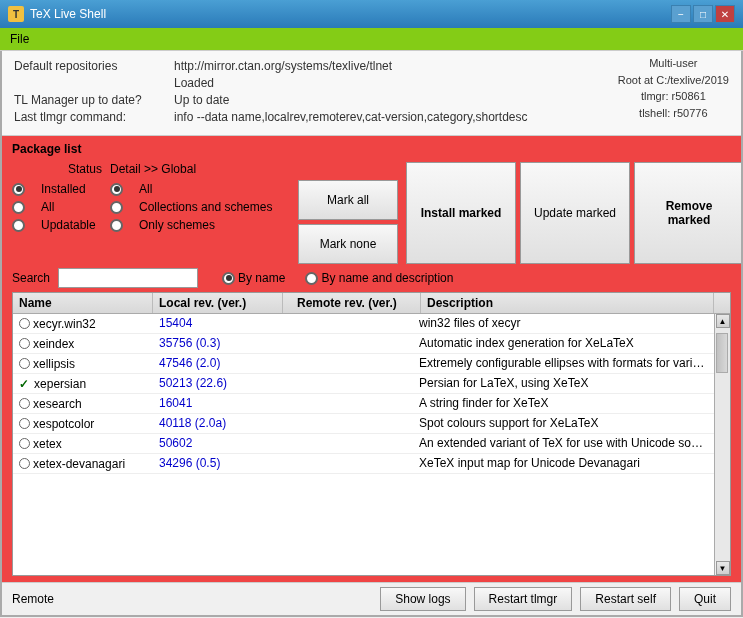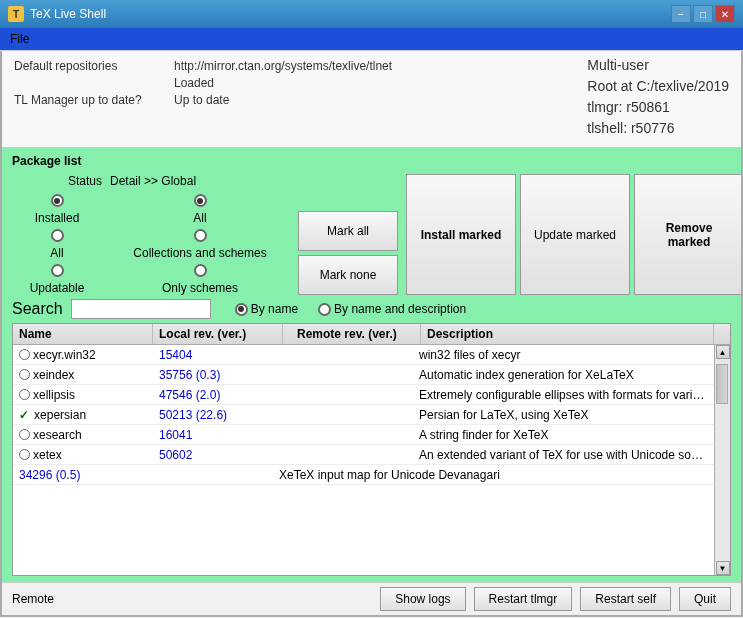--- a/index.html
+++ b/index.html
@@ -56,35 +56,35 @@
       font-size: 10px;
       cursor: pointer;
       display: flex;
       align-items: center;
       justify-content: center;
     }
     .title-btn.close { background: #c04040; }
 
     
     .menu-bar {
-      background: #1d4ed8;
+      background: #84cc16;
       border-bottom: 1px solid #ccc;
       padding: 2px 4px;
       display: flex;
       gap: 4px;
     }
     .menu-item {
       padding: 2px 6px;
       cursor: pointer;
       font-size: 12px;
     }
 
     
     .main-window {
-      background: #86efac;
+      background: #ef4444;
       border: 2px solid #aaa;
       border-top: none;
       height: calc(618px - 28px - 24px);
       display: flex;
       flex-direction: column;
     }
 
     
     .info-section {
       background: #f8f8f8;
@@ -99,22 +99,22 @@
     .info-label {
       min-width: 160px;
       color: #333;
       font-weight: normal;
     }
     .info-value {
       color: #333;
       flex: 1;
     }
     .info-right {
-      text-align: left;
-      font-size: 14px;
+      text-align: center;
+      font-size: 11px;
       color: #333;
       line-height: 1.5;
       margin-top: -4px;
     }
     .info-top {
       display: flex;
       justify-content: space-between;
     }
     .info-left { flex: 1; }
 
@@ -124,21 +124,21 @@
       display: flex;
       flex-direction: column;
       padding: 6px 10px;
       overflow: hidden;
     }
     .pkg-header {
       font-weight: bold;
       margin-bottom: 6px;
       font-size: 12px;
     }
-    .radio-item { display: flex; align-items: center; gap: 4px; cursor: pointer; flex-direction: column; }
+    .radio-item { display: flex; align-items: center; gap: 16px; cursor: pointer; }
     .radio-input {
       width: 13px; height: 13px;
       border: 2px solid #666;
       border-radius: 50%;
       background: white;
       display: flex; align-items: center; justify-content: center;
       flex-shrink: 0;
     }
     .radio-input.checked::after {
       content: '';
@@ -166,21 +166,21 @@
     }
     .action-btn.bold { font-weight: bold; }
 
     
     .search-row {
       display: flex;
       align-items: center;
       gap: 8px;
       margin-bottom: 4px;
     }
-    .search-label { font-size: 16px; }
+    .search-label { font-size: 12px; }
     .search-input {
       border: 1px solid #999;
       padding: 2px 4px;
       width: 140px;
       font-size: 12px;
       background: white;
     }
     .radio-inline { display: flex; align-items: center; gap: 3px; cursor: pointer; font-size: 12px; }
 
     
@@ -205,21 +205,20 @@
       flex-shrink: 0;
     }
     .th-name { width: 140px; }
     .th-local { width: 130px; }
     .th-remote { width: 130px; margin-left: 8px; }
     .th-desc { flex: 1; }
 
     .table-body { flex: 1; overflow-y: auto; overflow-x: hidden; }
     .table-row {
       display: flex;
-      align-items: center;
       border-bottom: 1px solid #eee;
       font-size: 12px;
       min-height: 20px;
     }
     .td {
       padding: 2px 6px;
       flex-shrink: 0;
       overflow: hidden;
       text-overflow: ellipsis;
       white-space: nowrap;
@@ -327,20 +326,24 @@
           <span class="info-value">http://mirror.ctan.org/systems/texlive/tlnet</span>
         </div>
         <div class="info-row">
           <span class="info-label"></span>
           <span class="info-value">Loaded</span>
         </div>
         <div class="info-row">
           <span class="info-label">TL Manager up to date?</span>
           <span class="info-value">Up to date</span>
         </div>
+        <div class="info-row">
+          <span class="info-label">Last tlmgr command:</span>
+          <span class="info-value">info --data name,localrev,remoterev,cat-version,category,shortdesc</span>
+        </div>
       </div>
       <div class="info-right">
         <div>Multi-user</div>
         <div>Root at C:/texlive/2019</div>
         <div>tlmgr: r50861</div>
         <div>tlshell: r50776</div>
       </div>
     </div>
   </div>
 
@@ -463,27 +466,40 @@
                 <div class="row-radio"></div>
                 <span>xesearch</span>
               </div>
               <div class="td td-local">16041</div>
               <div class="td td-remote"></div>
               <div class="td td-desc">A string finder for XeTeX</div>
             </div>
             <div class="table-row">
               <div class="td td-name">
                 <div class="row-radio"></div>
+                <span>xespotcolor</span>
+              </div>
+              <div class="td td-local">40118 (2.0a)</div>
+              <div class="td td-remote"></div>
+              <div class="td td-desc">Spot colours support for XeLaTeX</div>
+            </div>
+            <div class="table-row">
+              <div class="td td-name">
+                <div class="row-radio"></div>
                 <span>xetex</span>
               </div>
               <div class="td td-local">50602</div>
               <div class="td td-remote"></div>
               <div class="td td-desc">An extended variant of TeX for use with Unicode source</div>
             </div>
             <div class="table-row">
+              <div class="td td-name">
+                <div class="row-radio"></div>
+                <span>xetex-devanagari</span>
+              </div>
               <div class="td td-local">34296 (0.5)</div>
               <div class="td td-remote"></div>
               <div class="td td-desc">XeTeX input map for Unicode Devanagari</div>
             </div>
           </div>
         <div class="table-scroll">
           <div class="scroll-arrow">▲</div>
           <div class="scroll-track">
             <div class="scroll-thumb"></div>
           </div>

